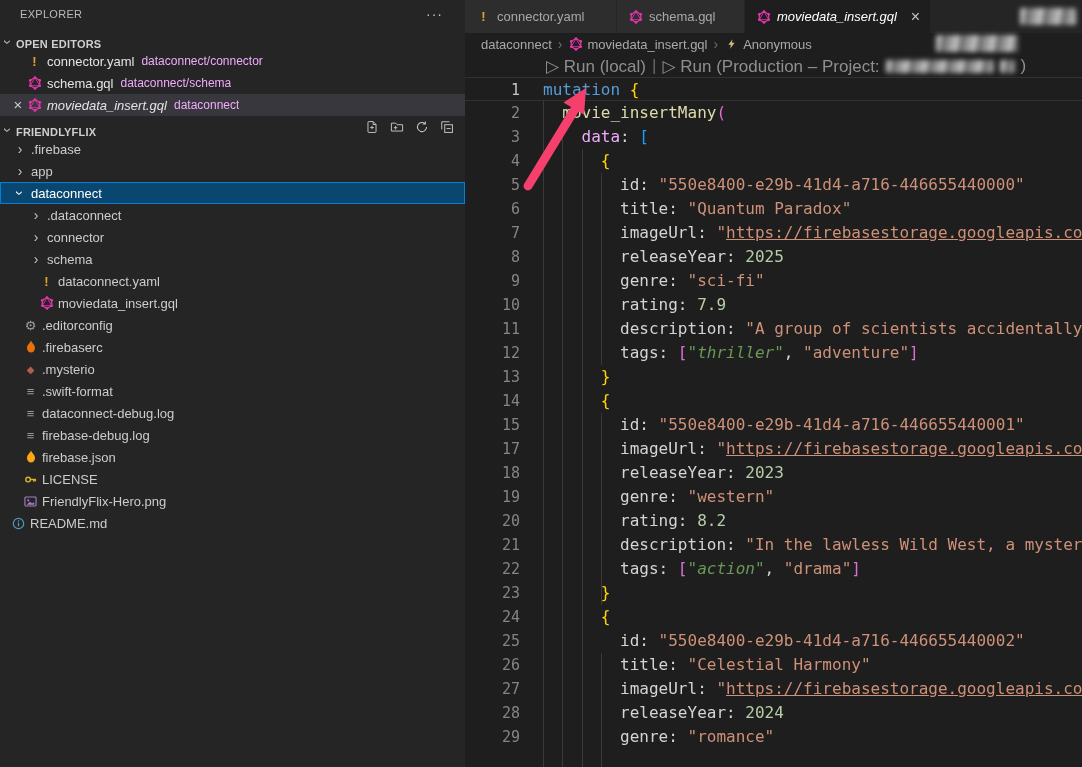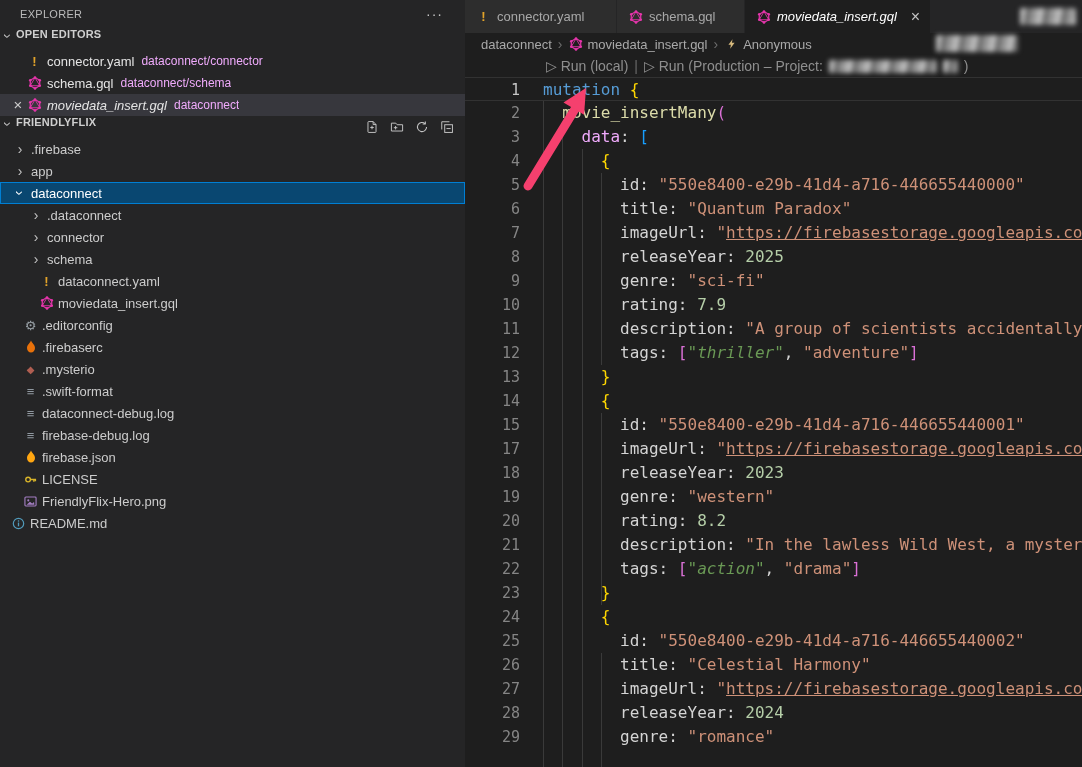--- a/index.html
+++ b/index.html
@@ -3,21 +3,21 @@
 <meta charset="utf-8">
 <style>
   html,body{margin:0;padding:0;width:1082px;height:767px;overflow:hidden;background:#1e1e1e;
     font-family:"Liberation Sans","DejaVu Sans",sans-serif;}
   #app{position:relative;width:1082px;height:767px;}
 
   
   #sidebar{position:absolute;left:0;top:0;width:465px;height:767px;background:#252526;color:#cccccc;font-size:13px;z-index:2;}
   .sb-title-row{height:28px;display:flex;align-items:center;justify-content:space-between;padding:0 22px 0 20px;font-size:11px;color:#bbbbbb;letter-spacing:.3px;}
   .sb-dots{font-size:14px;color:#c5c5c5;letter-spacing:1px;cursor:pointer;}
-  .sec-header{height:22px;display:flex;align-items:flex-start;font-weight:700;font-size:11px;color:#cfcfcf;position:relative;cursor:pointer;}
+  .sec-header{height:22px;display:flex;align-items:flex-end;font-weight:700;font-size:11px;color:#cfcfcf;position:relative;cursor:pointer;}
   .chev{display:inline-block;width:16px;text-align:center;font-size:14px;font-weight:400;color:#c5c5c5;}
   .chev.exp{transform:rotate(90deg);}
   .sec-label{letter-spacing:.2px;}
   .sec-actions{position:absolute;right:10px;top:0;height:22px;display:flex;gap:9px;align-items:center;}
   .tb{width:16px;height:16px;display:inline-flex;align-items:center;justify-content:center;cursor:pointer;}
   .oe-row{height:22px;display:flex;align-items:center;padding-left:10px;cursor:pointer;}
   .oe-row.active{background:#37373d;}
   .close-slot{width:16px;flex:none;color:#cccccc;font-size:15px;line-height:16px;text-align:center;}
   .oe-name{color:#e4e4e4;margin-left:4px;white-space:nowrap;}
   .it{font-style:italic;}
@@ -41,21 +41,21 @@
   .tab.t2{width:128px;}
   .tab.t3{width:186px;}
   .tab.active{background:#1e1e1e;color:#ffffff;}
   .tab-label{white-space:nowrap;overflow:hidden;}
   .tab-close{margin-left:auto;color:#c5c5c5;font-size:16px;line-height:16px;cursor:pointer;}
   .tabstrip-redact{margin-left:auto;align-self:center;width:56px;height:17px;margin-right:6px;}
   #breadcrumbs{height:22px;display:flex;align-items:center;padding-left:16px;font-size:13px;color:#a9a9a9;position:relative;gap:3px;}
   .bc-sep{color:#6e6e6e;margin:0 3px;font-size:14px;}
   .bc-item{display:inline-flex;align-items:center;gap:4px;cursor:pointer;}
   .bc-redact{position:absolute;right:64px;top:2px;width:82px;height:17px;}
-  #codelens{height:22px;display:flex;align-items:center;padding-left:81px;font-size:14px;color:#8f8f8f;gap:6px;}
+  #codelens{height:22px;display:flex;align-items:center;padding-left:81px;font-size:17px;color:#8f8f8f;gap:6px;}
   .lens-link{cursor:pointer;white-space:pre;}
   .lens-sep{color:#6a6a6a;}
   .lens-redact1{width:108px;height:13px;}
   .lens-redact2{width:15px;height:13px;}
 
   .redacted{display:inline-block;border-radius:2px;
     background:repeating-linear-gradient(100deg,rgba(205,205,205,.9) 0 6px,rgba(120,120,120,.9) 6px 12px,rgba(165,165,165,.9) 12px 18px);
     filter:blur(2.5px);}
 
   .guide{position:absolute;width:1px;background:#3a3a3a;}

